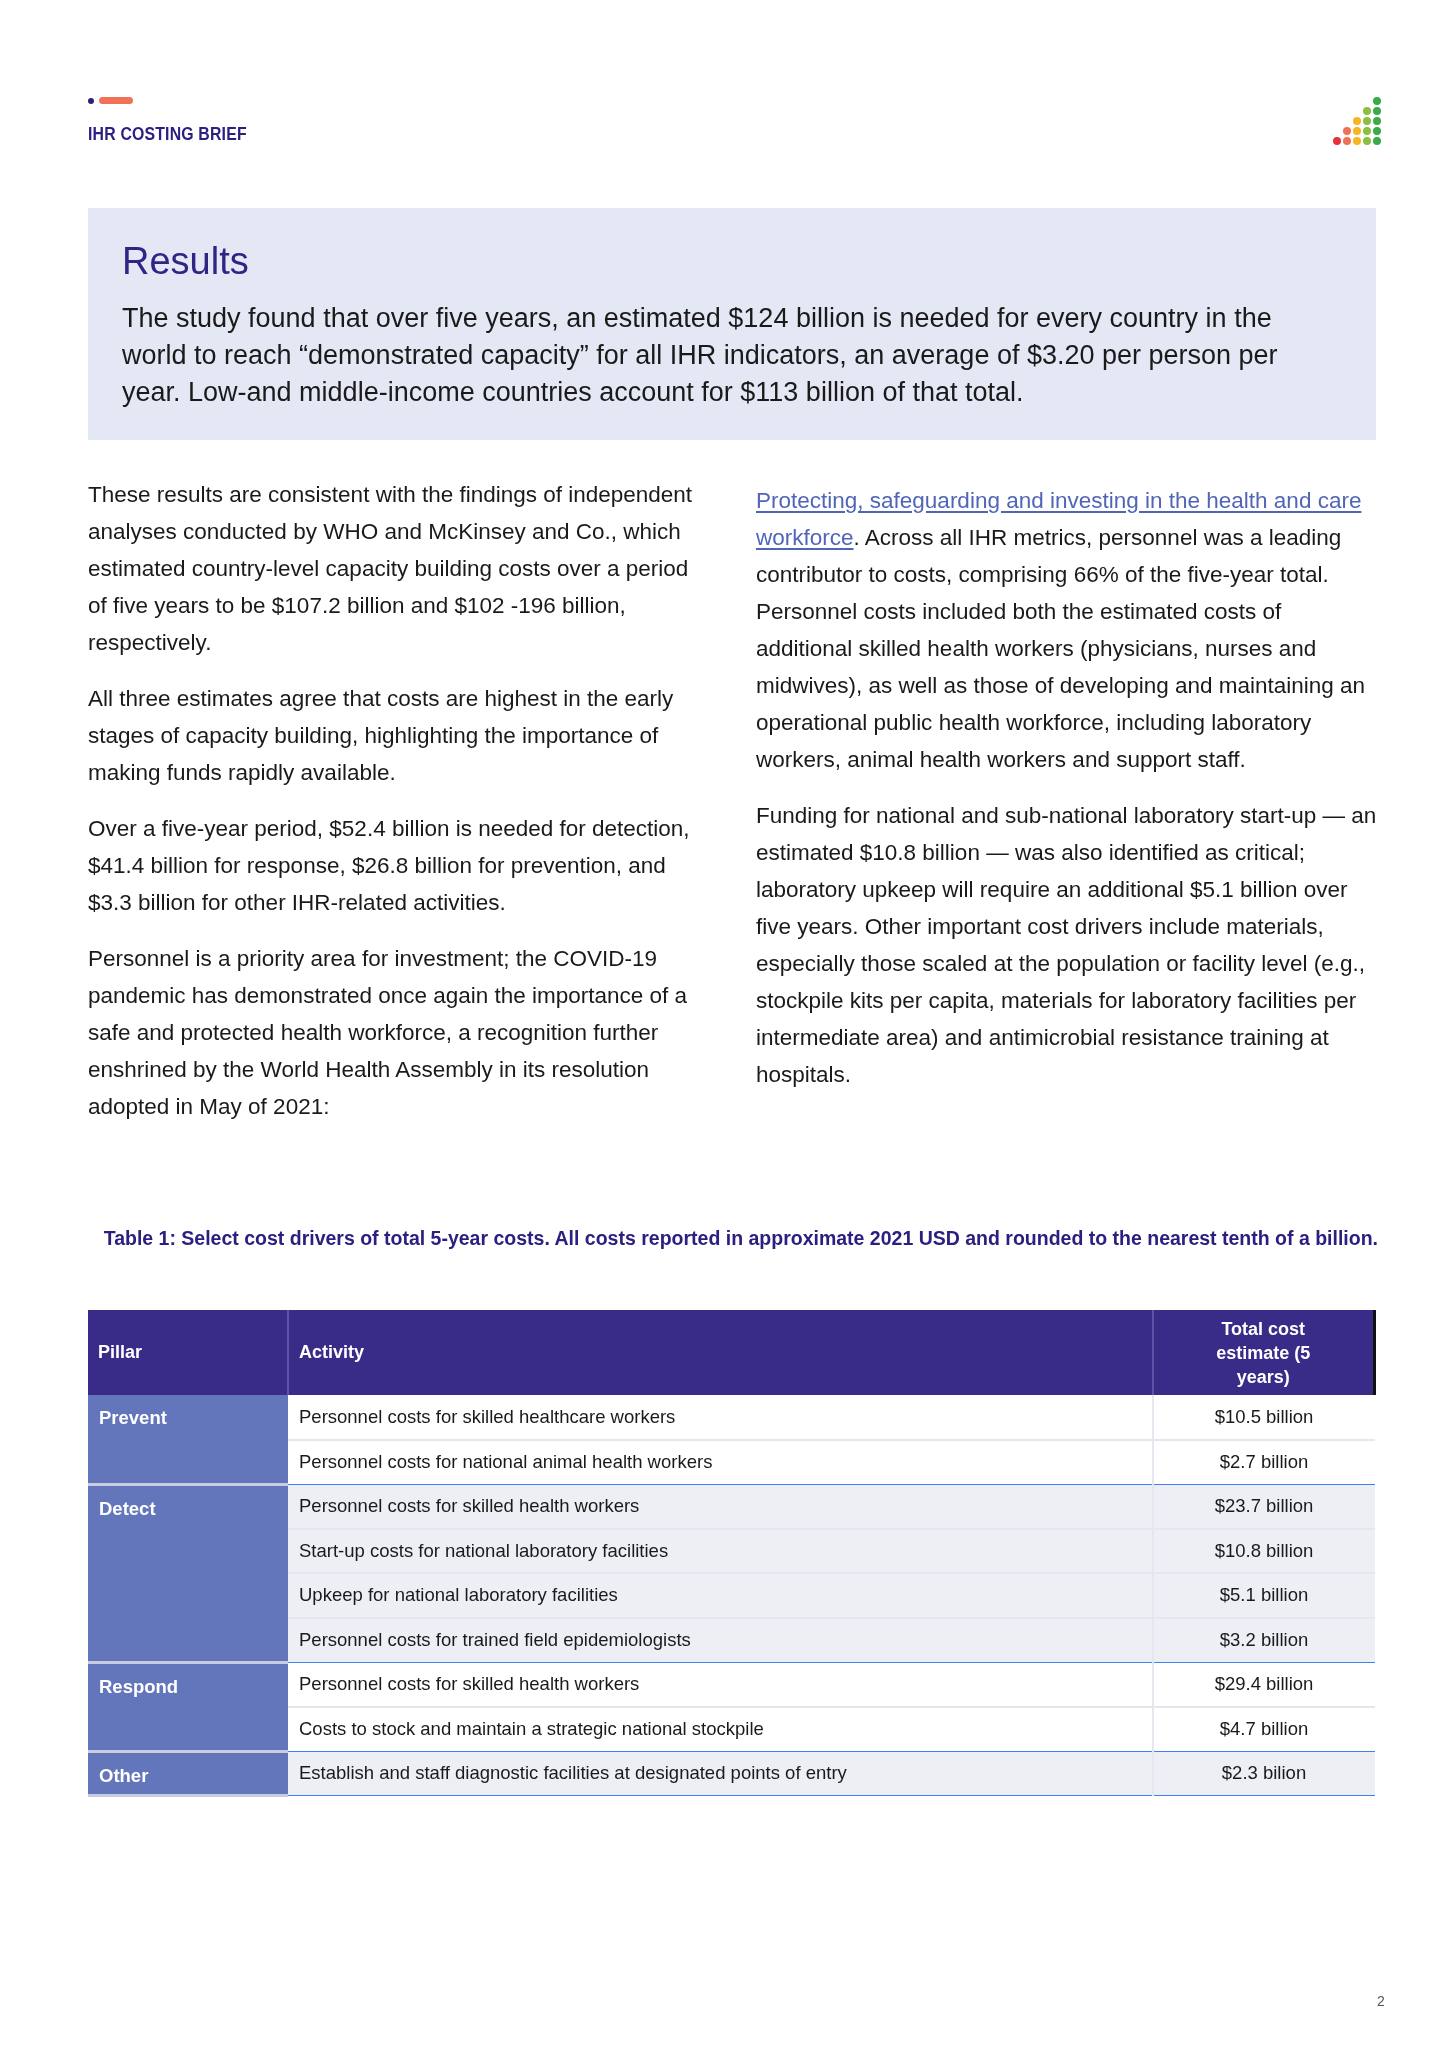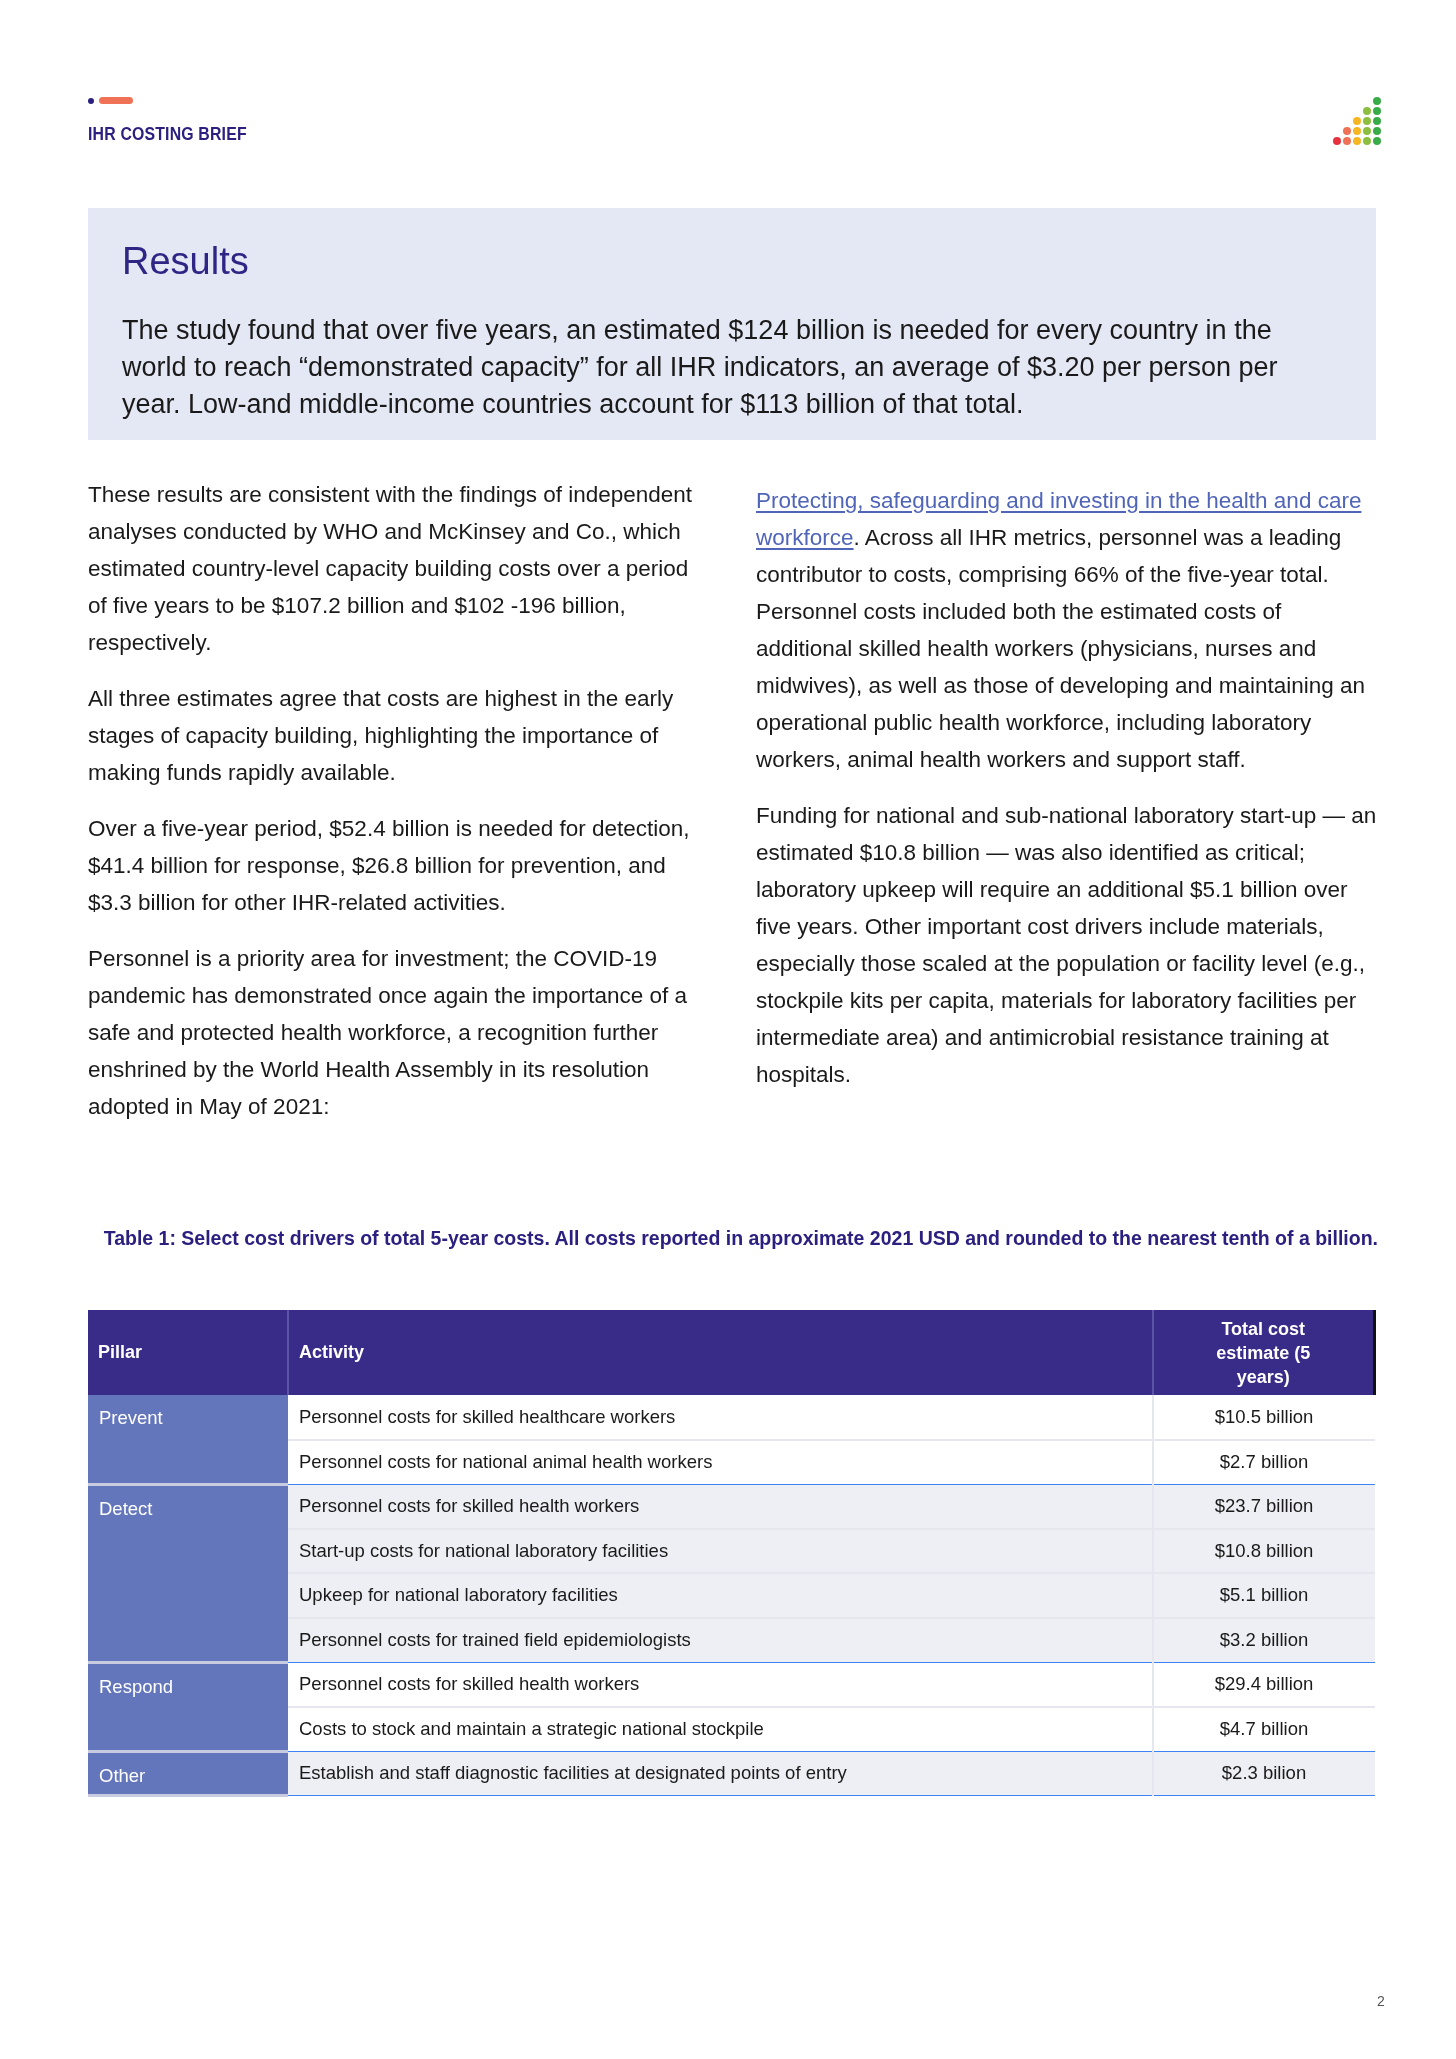--- a/index.html
+++ b/index.html
@@ -8,36 +8,36 @@
 
   .brand-mark { position: absolute; left: 88px; top: 97px; height: 8px; width: 60px; }
   .brand-mark .dot { position: absolute; left: 0; top: 1px; width: 6px; height: 6px; border-radius: 50%; background: #2b2080; }
   .brand-mark .bar { position: absolute; left: 11px; top: 0; width: 34px; height: 7px; border-radius: 4px; background: #ef7256; }
   .brand-title { position: absolute; left: 88px; top: 124px; font-size: 18px; font-weight: bold; color: #2b2080; letter-spacing: 0.2px; font-family: "Liberation Sans", sans-serif; transform: scaleX(0.88); transform-origin: left; }
 
   .logo { position: absolute; left: 1333px; top: 97px; width: 50px; height: 50px; }
   .logo .d { position: absolute; width: 8px; height: 8px; border-radius: 50%; }
 
   .results-box { position: absolute; left: 88px; top: 208px; width: 1288px; height: 232px; background: #e4e7f4; padding: 34px 34px 0 34px; }
-  .results-title { font-size: 38px; color: #2e2585; font-weight: normal; line-height: 1; margin-bottom: 32px; }
+  .results-title { font-size: 38px; color: #2e2585; font-weight: normal; line-height: 1; margin-bottom: 20px; }
   .results-text { font-size: 27px; line-height: 37px; color: #1a1a1a; }
 
   .col { position: absolute; font-size: 22.5px; line-height: 37px; color: #1a1a1a; }
   .col p { margin-bottom: 19px; }
   .col-left { left: 88px; top: 476px; width: 615px; }
   .col-right { left: 756px; top: 482px; width: 625px; }
   .link { color: #5165b8; text-decoration: underline; text-underline-offset: 3px; }
 
   .caption { position: absolute; left: 88px; top: 1226px; width: 1290px; font-size: 19.5px; line-height: 24px; font-weight: bold; color: #2b2080; text-align: right; }
 
   .tbl { position: absolute; left: 88px; top: 1310px; width: 1288px; border-collapse: collapse; }
   .tbl th { background: #392b88; color: #ffffff; font-weight: bold; font-size: 18px; text-align: left; padding: 0 10px; height: 85px; border-right: 2px solid #5b53a6; }
   .tbl th.cost { text-align: center; line-height: 24px; border-right: 3px solid #111; }
   .tbl td { font-size: 18.5px; height: 44.5px; padding: 0 11px; border-bottom: 2px solid #e6e7ee; color: #1a1a1a; }
-  .tbl td.pillar { background: #6476bb; color: #fff; font-weight: normal; vertical-align: top; padding-top: 12px; width: 200px; border-bottom: 3px solid #c9cbe0; font-size: 18.5px; }
+  .tbl td.pillar { background: #6476bb; color: #fff; font-weight: bold; vertical-align: top; padding-top: 12px; width: 200px; border-bottom: 3px solid #c9cbe0; font-size: 18.5px; }
   .tbl td.cost { text-align: center; width: 222px; border-left: 2px solid #e6e7ee; }
   .tbl tr.alt td:not(.pillar) { background: #eeeff4; }
   .tbl tr.white td:not(.pillar) { background: #ffffff; }
   .tbl tr.group-end td:not(.pillar) { border-bottom: 1px solid #3b82f6; }
 
   .page-num { position: absolute; left: 1377px; top: 1993px; font-size: 14px; color: #555; }
 </style>
 </head>
 <body>
 

